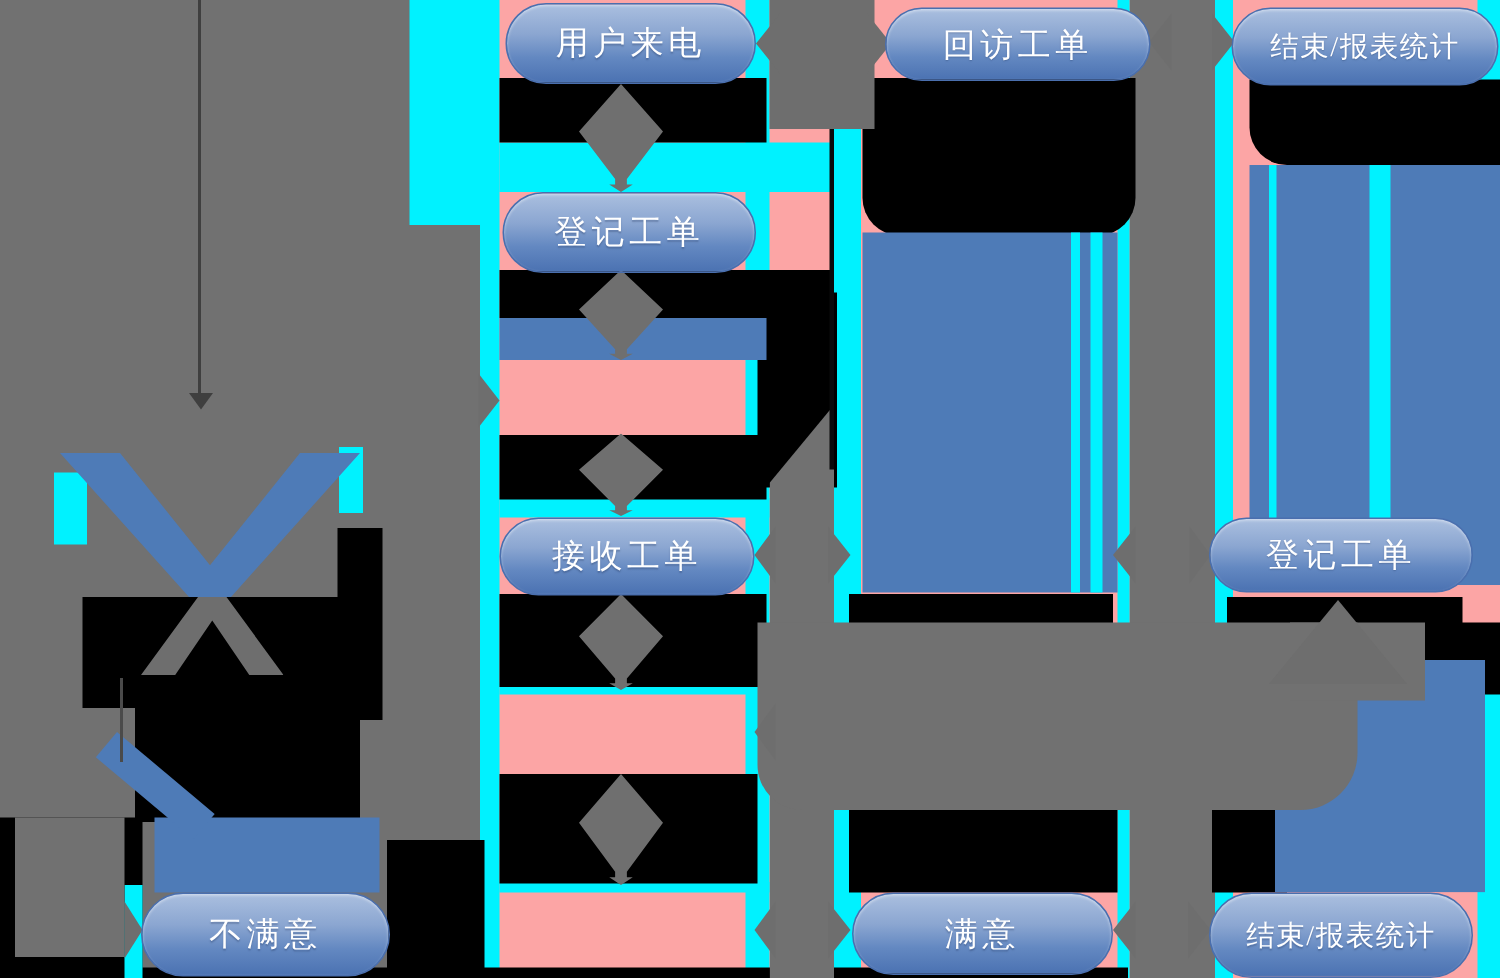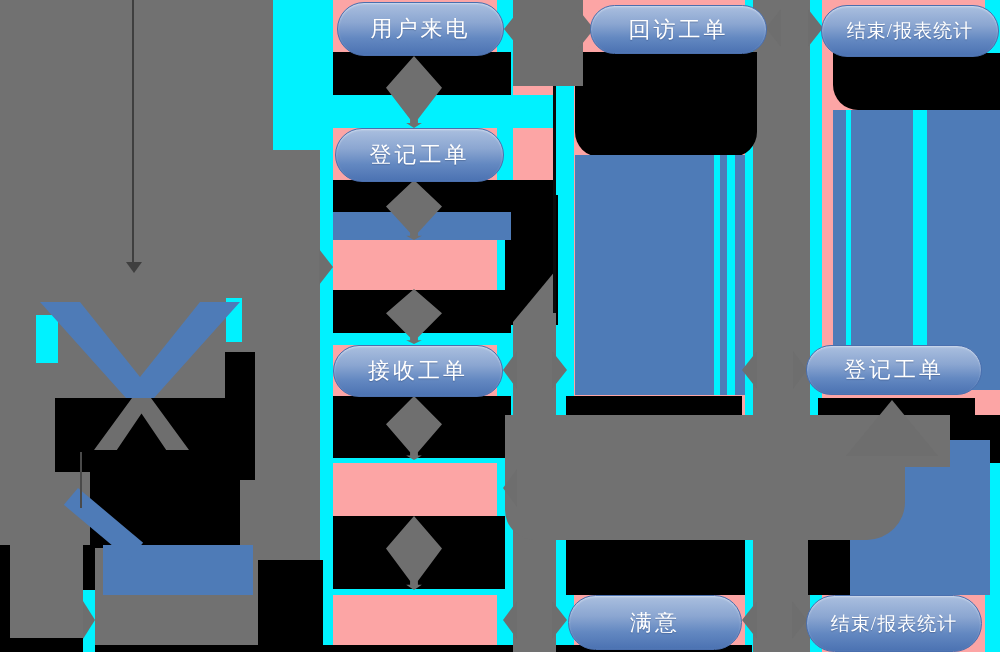--- a/index.html
+++ b/index.html
@@ -129,20 +129,23 @@
     </div>
   <div class="pill" style="left:335px;top:128px;width:167px;height:52px;align-items:center;">
     <span>登记工单</span>
     </div>
   <div class="pill" style="left:333px;top:345px;width:168px;height:50px;">
     <span>接收工单</span>
     </div>
   <div class="pill" style="left:806px;top:345px;width:174px;height:48px;">
     <span>登记工单</span>
     </div>
+  <div class="pill" style="left:94px;top:595px;width:164px;height:54px;">
+    <span>不满意</span>
+    </div>
   <div class="pill" style="left:568px;top:595px;width:172px;height:53px;font-family:Liberation Serif, serif;">
     <span>满意</span>
     </div>
   <div class="pill fs-s" style="left:806px;top:595px;width:174px;height:55px;">
     <span>结束/报表统计</span>
     </div>
 
 </div>
 
 </body></html>

